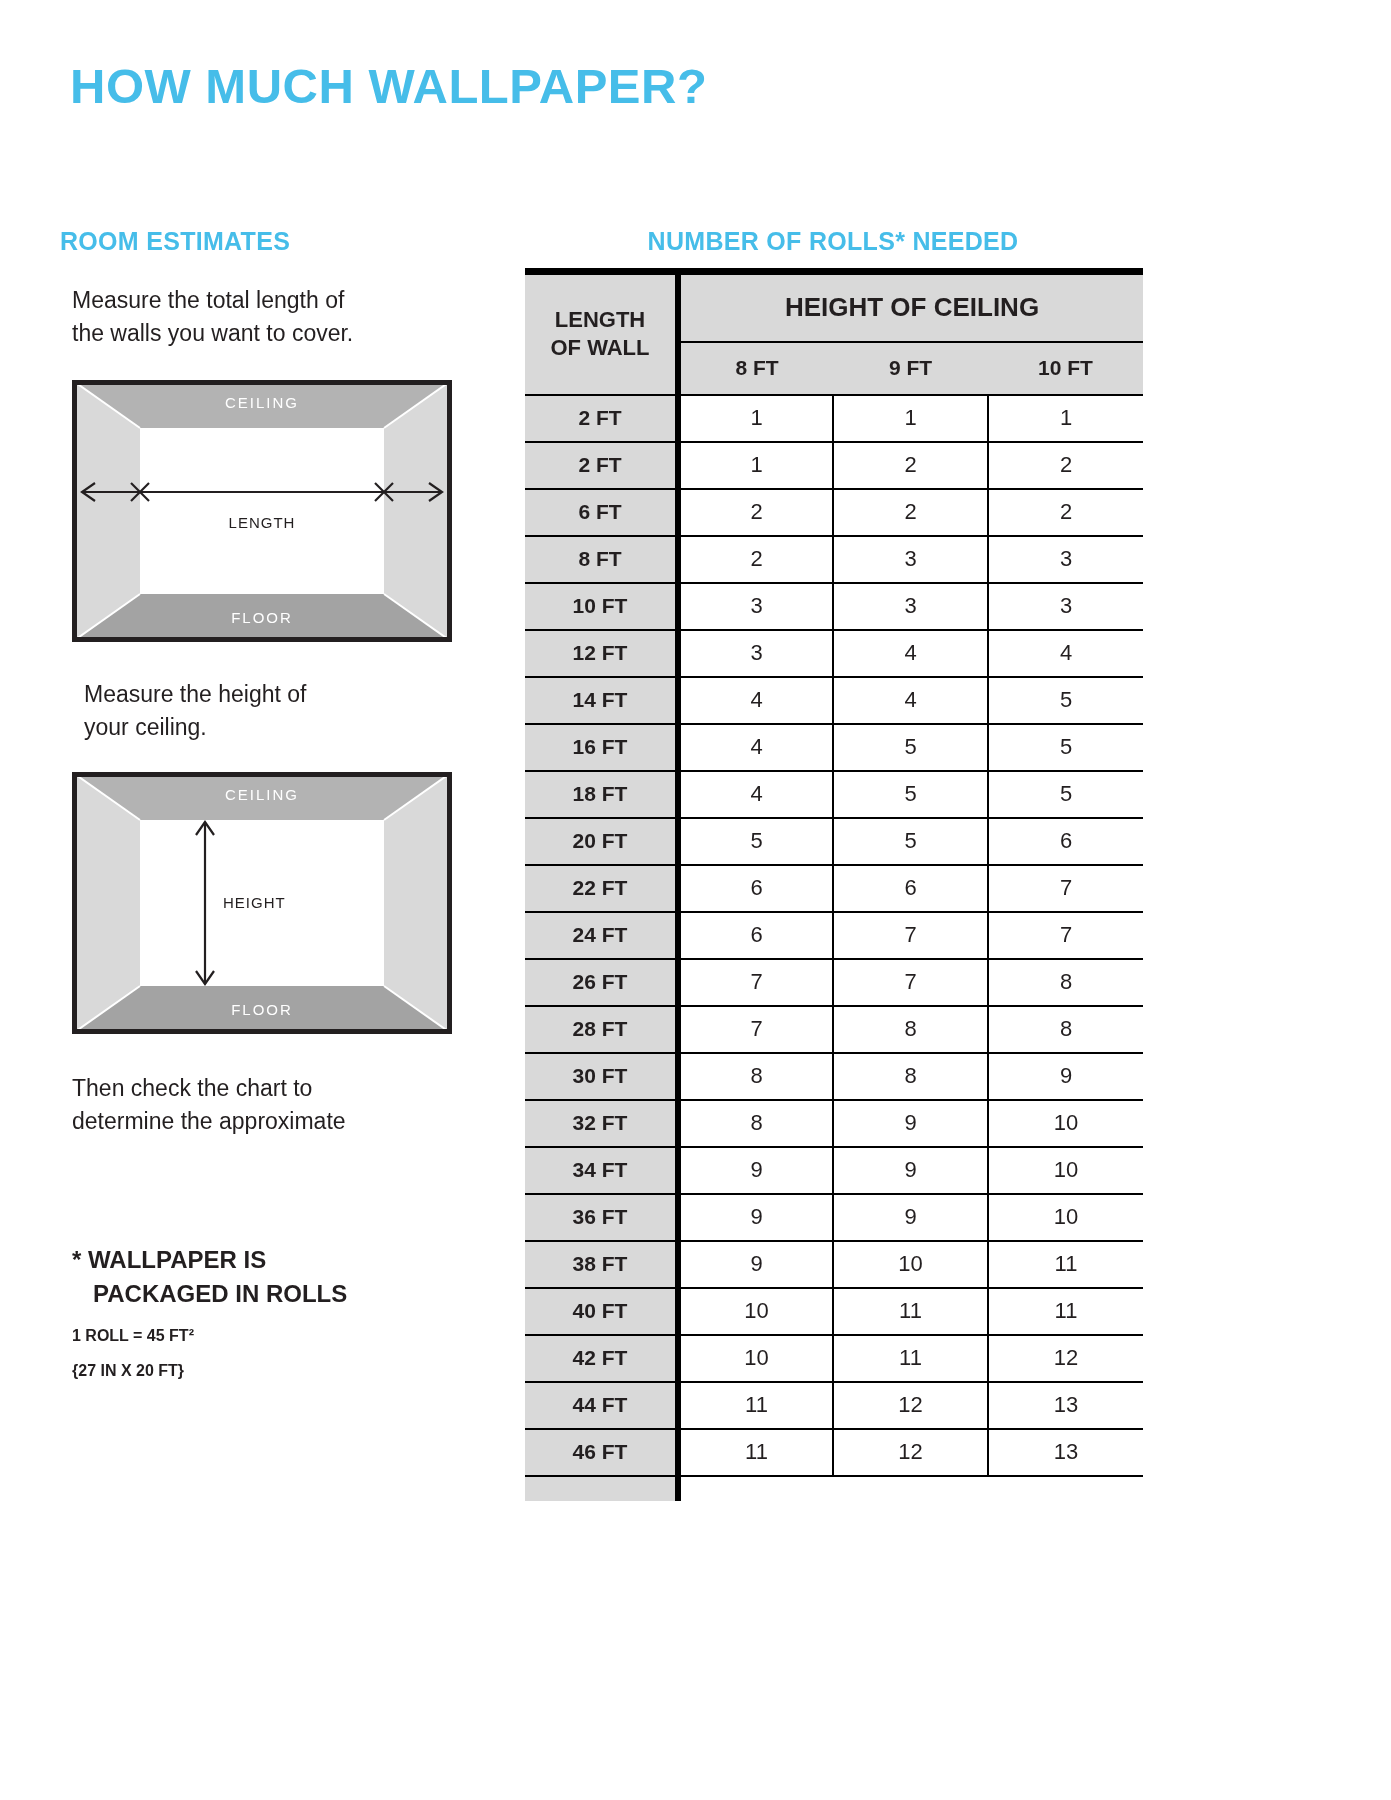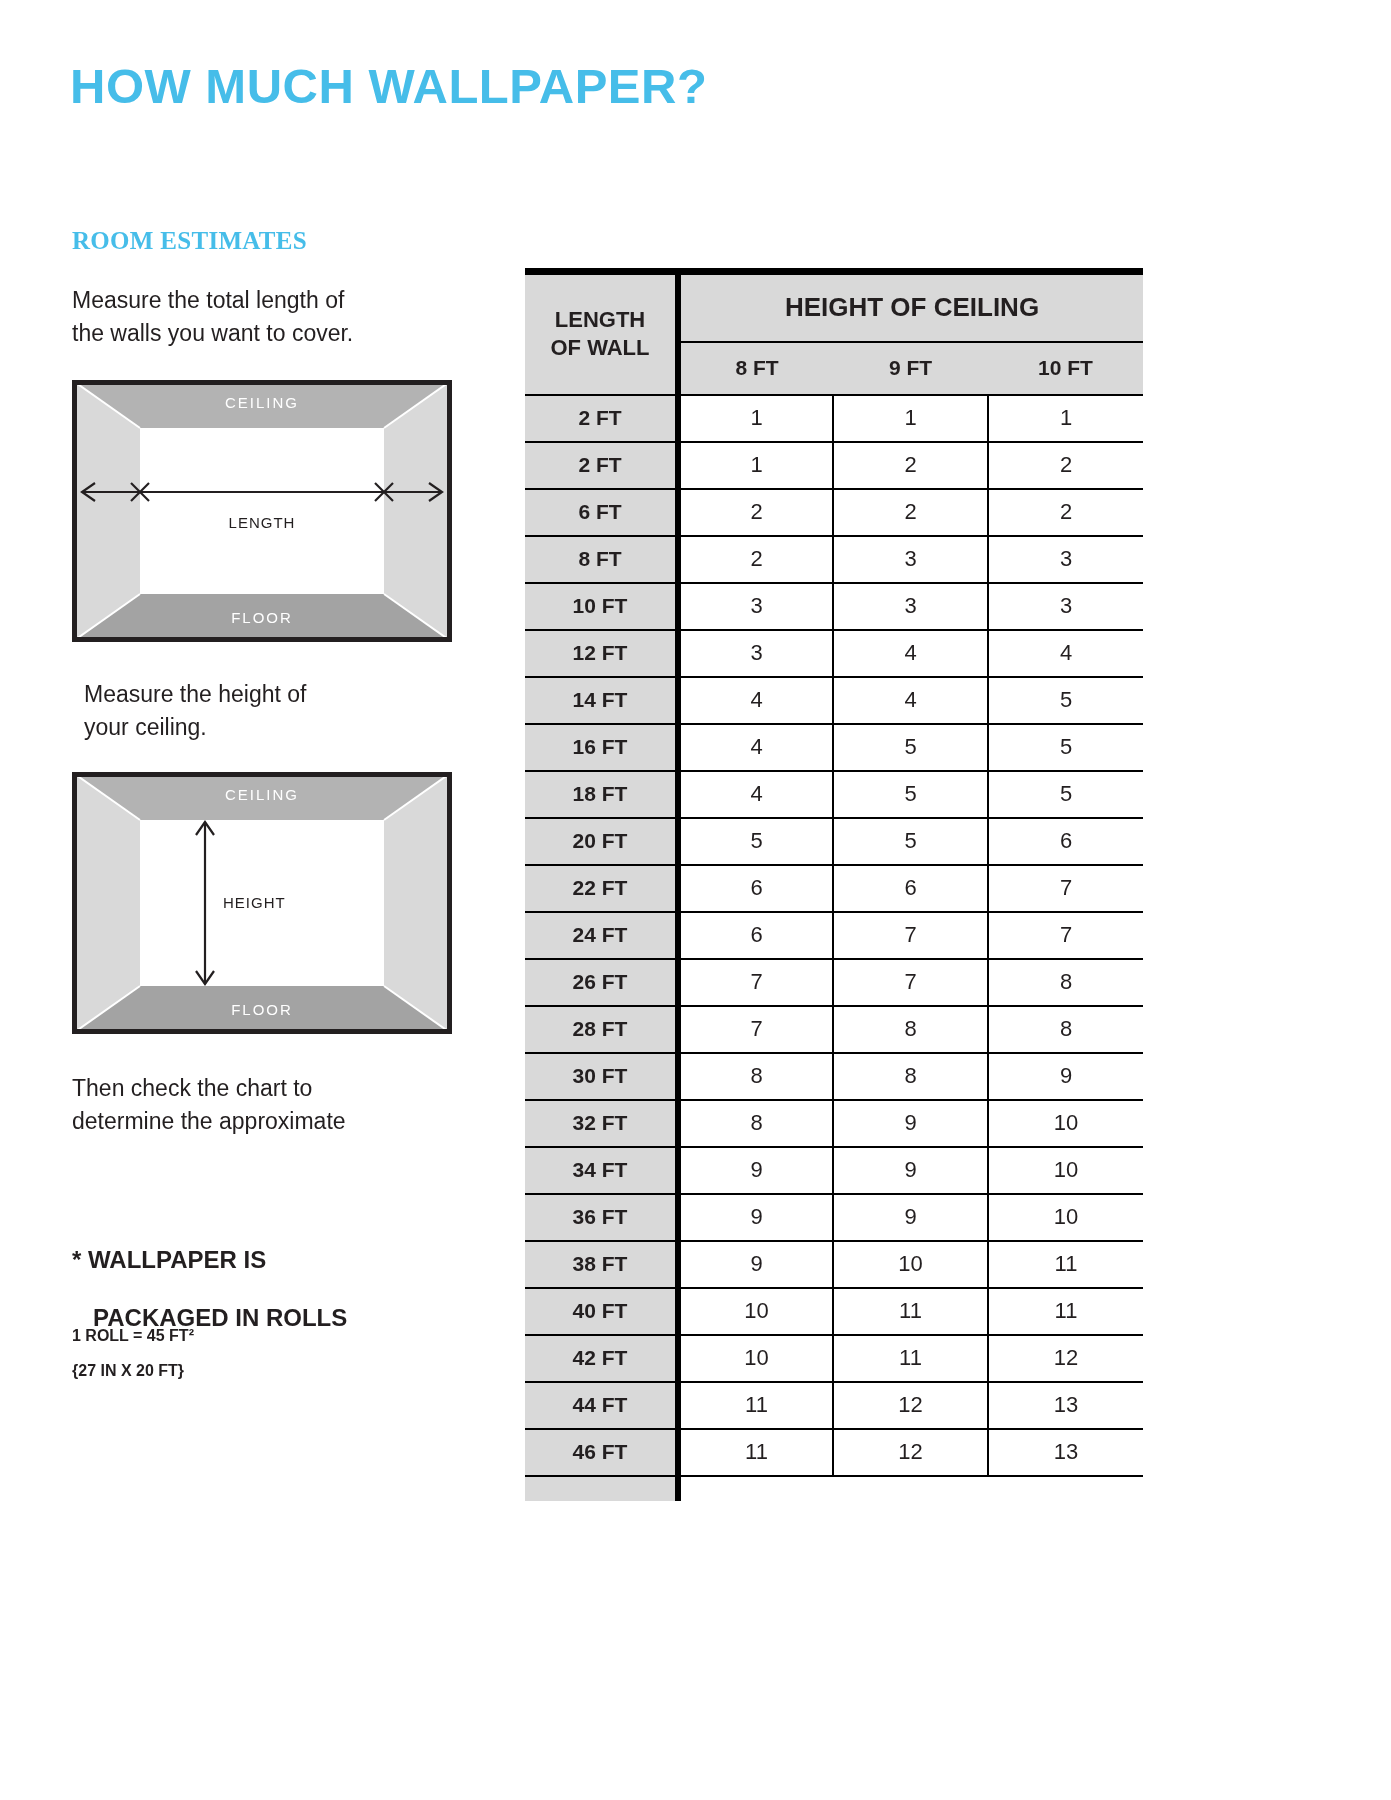--- a/index.html
+++ b/index.html
@@ -5,42 +5,42 @@
   :root{
     --accent:#46bde9; --ink:#231f20; --table-gray:#d9d9d9;
     --diagram-ceiling:#b3b3b3; --diagram-floor:#a3a3a3; --diagram-wall:#d9d9d9;
     --border:#000000;
   }
   *{margin:0;padding:0;box-sizing:border-box;}
   body{background:#ffffff;font-family:"Liberation Sans","DejaVu Sans",sans-serif;color:var(--ink);}
   .page{position:relative;width:1391px;height:1800px;background:#ffffff;overflow:hidden;}
   .page-title{position:absolute;left:70px;top:58px;font-size:49px;font-weight:700;color:var(--accent);letter-spacing:0.5px;}
   .section-heading{font-size:25px;font-weight:700;color:var(--accent);letter-spacing:0.3px;}
-  .room-heading{position:absolute;left:72px;top:227px;font-family:Liberation Serif, serif;}
+  .room-heading{position:absolute;left:60px;top:227px;}
   .table-heading{position:absolute;left:525px;top:227px;width:616px;text-align:center;}
   .instr{font-size:23px;line-height:33px;color:var(--ink);}
   .instr-1{position:absolute;left:72px;top:284px;}
   .instr-2{position:absolute;left:84px;top:678px;}
   .instr-3{position:absolute;left:72px;top:1072px;}
   .line{display:block;}
   .diagram{position:absolute;left:72px;}
   .diagram-1{top:380px;}
   .diagram-2{top:772px;}
   .plane-ceiling{fill:var(--diagram-ceiling);}
   .plane-floor{fill:var(--diagram-floor);}
   .plane-wall{fill:var(--diagram-wall);}
   .backwall{fill:#ffffff;}
   .corner-line{stroke:#ffffff;stroke-width:2;}
   .diagram-border{fill:none;stroke:var(--ink);stroke-width:5;}
   .diagram text{font-family:"Liberation Sans","DejaVu Sans",sans-serif;}
   .plane-label{fill:#ffffff;font-size:15px;letter-spacing:2px;}
   .measure-label{fill:var(--ink);font-size:15px;letter-spacing:1px;}
   .measure line,.measure polyline{stroke:var(--ink);stroke-width:2.2;fill:none;}
   .footnote{position:absolute;left:72px;top:1243px;font-size:24px;font-weight:700;line-height:34px;color:var(--ink);}
-  .footnote .indent{padding-left:21px;margin-top:24px;}
+  .footnote .indent{padding-left:21px;}
   .roll-size{position:absolute;left:72px;top:1318px;font-size:16px;font-weight:700;line-height:35px;color:var(--ink);}
   .rolls-table-wrap{position:absolute;left:525px;top:268px;}
   table.rolls-table{border-collapse:collapse;table-layout:fixed;width:616px;border-top:7px solid var(--border);}
   .rolls-table th,.rolls-table td{text-align:center;vertical-align:middle;color:var(--ink);}
   col.col-label{width:153px;}
   col.col-val{width:155px;}
   th.corner{background:var(--table-gray);border-right:6px solid var(--border);border-bottom:2px solid var(--border);font-size:22px;font-weight:700;line-height:28px;}
   th.group{background:var(--table-gray);border-bottom:2px solid var(--border);font-size:26px;font-weight:700;height:70px;}
   th.sub{background:var(--table-gray);border-bottom:2px solid var(--border);font-size:21px;font-weight:700;height:53px;}
   th.row-label{background:var(--table-gray);border-right:6px solid var(--border);border-bottom:2px solid var(--border);font-size:21px;font-weight:700;height:47px;}
@@ -122,20 +122,21 @@
   <p class="footnote">
     <span class="line">* WALLPAPER IS</span>
     <span class="line indent">PACKAGED IN ROLLS</span>
   </p>
 
   <p class="roll-size">
     <span class="line">1 ROLL = 45 FT²</span>
     <span class="line">{27 IN X 20 FT}</span>
   </p>
 
+  <h2 class="section-heading table-heading">NUMBER OF ROLLS* NEEDED</h2>
 
   <div class="rolls-table-wrap">
     <table class="rolls-table">
       <colgroup>
         <col class="col-label">
           <col class="col-val">
           <col class="col-val">
           <col class="col-val">
       </colgroup>
       <thead>

